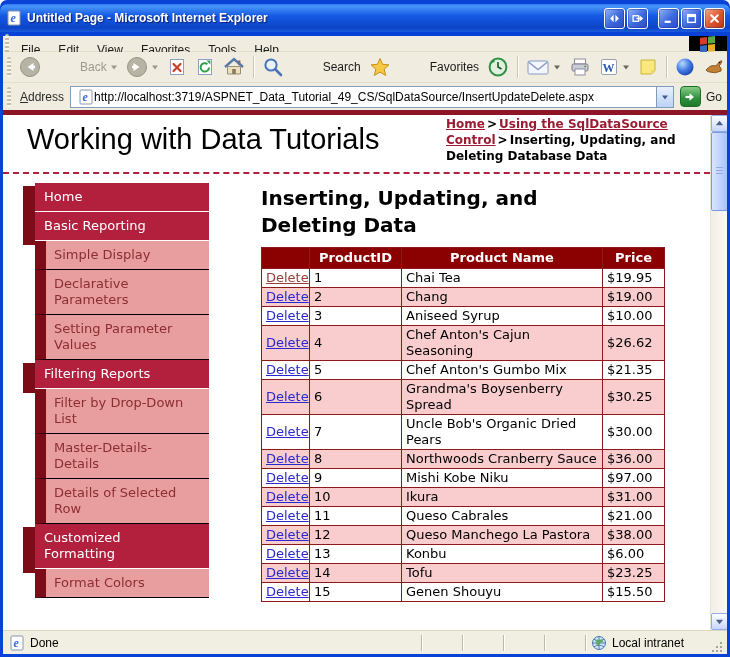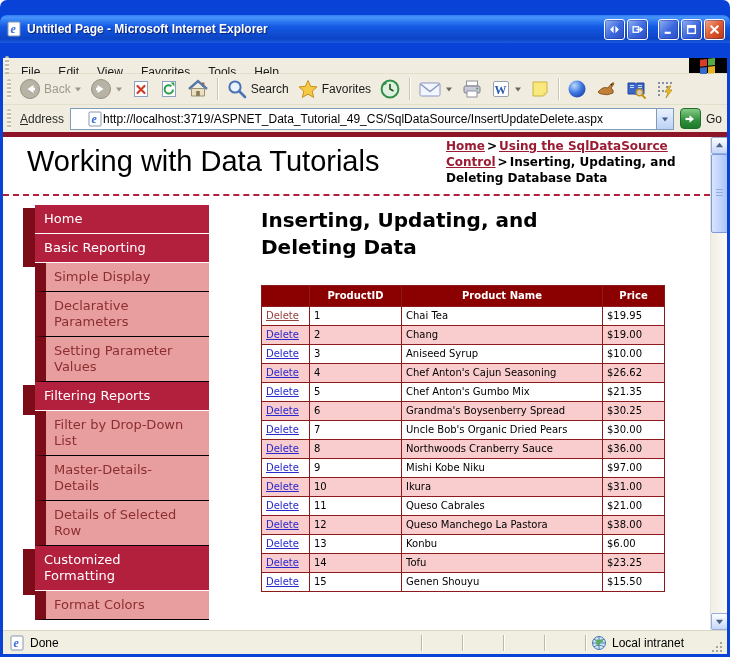--- a/index.html
+++ b/index.html
@@ -2,21 +2,21 @@
 <html><head>
 <meta charset="utf-8">
 <style>
   * { box-sizing: border-box; margin: 0; padding: 0; }
   html,body { width:730px; height:657px; overflow:hidden; font-family:"Liberation Sans",sans-serif; }
 
   .window { width:730px; height:657px; background:#0842D6; padding:0 3px 3px;
             display:flex; flex-direction:column; border-radius:7px 7px 0 0; }
 
   
-  .titlebar { height:28px; margin:15px -3px; padding:0 5px 0 6px; display:flex; align-items:center; gap:5px;
+  .titlebar { height:28px; margin:4px -3px; padding:0 5px 0 6px; display:flex; align-items:center; gap:5px;
               border-radius:7px 7px 0 0;
               background:linear-gradient(180deg,#2D7CF0 0%,#4795FB 8%,#1459E4 42%,#0C44C6 85%,#1A5CDD 100%); }
   .tb-title { flex:1; font-size:12px; font-weight:bold; color:#FFF;
               text-shadow:1px 1px 1px rgba(8,30,110,.95); white-space:nowrap; overflow:hidden; }
   .tb-buttons { display:flex; gap:2px; align-items:center; }
   .tbtn { width:21px; height:21px; border:1px solid #FFF; border-radius:3px;
           background:linear-gradient(135deg,#93B4F5 0%,#3E6ADF 52%,#2A4CC2 100%);
           display:flex; align-items:center; justify-content:center;
           box-shadow:inset 0 0 0 1px rgba(18,40,140,.35); }
   .tbtn.minimize { margin-left:8px; }
@@ -24,29 +24,29 @@
 
   
   .menubar { height:16px; background:#F0EDE0; border-bottom:1px solid #E2DFCB; display:flex; align-items:stretch; }
   .menu-item { padding:7px 9px 0; font-size:12px; color:#1A1A1A; cursor:default; }
   .flex-sp { flex:1; }
   .winlogo { width:38px; background:#000; display:flex; align-items:center; justify-content:center; }
 
   .toolbar { height:31px; background:#F0EDE0; border-bottom:1px solid #E2DFCB;
              display:flex; align-items:center; gap:2px; padding:0 2px; }
   .tb-btn { display:flex; align-items:center; gap:3px; padding:2px 3px; border-radius:3px; }
-  .tb-label { font-size:12px; color:#1A1A1A; }
+  .tb-label { font-size:12px; color:#1A1A1A;margin-left:36px; }
   .tb-btn.disabled .tb-label { color:#9C998B; }
   .tsep { width:1px; height:22px; background:#C9C6B2; box-shadow:1px 0 0 #FFF; margin:0 3px; flex:none; }
   .grip { width:4px; height:20px; align-self:center; margin:0 3px 0 2px; flex:none; border-radius:2px;
           background:repeating-linear-gradient(180deg,#C2BEA8 0 2px,#F8F6EC 2px 4px); }
 
   .addressbar { height:27px; background:#F0EDE0; display:flex; align-items:center; gap:6px; padding:0 5px 0 2px; }
   .addr-label { font-size:12px; color:#2A2A2A; }
-  .addr-box { flex:1; height:22px; background:#FFF; border:1px solid #7F9DB9; display:flex; align-items:center; padding-left:16px; }
+  .addr-box { flex:1; height:22px; background:#FFF; border:1px solid #7F9DB9; display:flex; align-items:center; padding-left:7px; }
   .addr-box input { flex:1; border:0; outline:none; height:18px; font:12px "Liberation Sans",sans-serif; color:#000; background:transparent; }
   .addr-drop { width:17px; height:20px; border-left:1px solid #7F9DB9;
                background:linear-gradient(180deg,#EAF1FD,#BCD2F6); display:flex; align-items:center; justify-content:center; }
   .go-btn { display:flex; align-items:center; gap:5px; }
   .go-icon { width:21px; height:21px; border-radius:4px; border:1px solid #1E6E28;
              background:linear-gradient(180deg,#86CC86 0%,#2F8F3C 60%,#1F7A2C 100%);
              display:flex; align-items:center; justify-content:center; }
   .go-label { font-size:12px; color:#1A1A1A; }
 
   
@@ -69,21 +69,21 @@
   .side-item.section { position:relative; margin-left:12px; margin-bottom:1px;
                        background:#B2203E; color:#FFF; padding:6px 38px 6px 9px; }
   .side-item.section::before { content:""; position:absolute; left:-12px; top:3px; width:12px;
                                height:calc(100% + 2px); background:#7C0D18; }
   .side-item.sub { margin-left:12px; border-left:11px solid #7C0D18; border-bottom:1px solid #000000;
                    background:#E89E9E; color:#8C2E31; padding:6px 14px 6px 8px; }
 
   .main { flex:1; margin-left:52px; font-family:"DejaVu Sans",sans-serif; }
   .main h1 { font-size:20px; line-height:27px; font-weight:bold; color:#000; max-width:335px; margin-top:2px; }
 
-  table.grid { margin-top:24px; border-collapse:collapse; table-layout:fixed; width:403px; font-size:10px; }
+  table.grid { margin-top:8px; border-collapse:collapse; table-layout:fixed; width:403px; font-size:13px; }
   .grid th, .grid td { border:1px solid #8B1A1A; padding:1px 4px; line-height:16px; text-align:left; }
   .grid thead th { background:#8B0000; color:#FFF; text-align:center; font-weight:bold; padding:2px 4px; }
   .grid tr.alt { background:#F9CCCE; }
   .grid a.del { color:#2828CC; text-decoration:underline; cursor:pointer; }
   .grid a.del.visited { color:#96403E; }
 
   
   .vscroll { position:absolute; top:5px; right:0; bottom:0; width:17px;
              background:linear-gradient(90deg,#F0EEE5,#FBFAF6); border-left:1px solid #E6E4D8; }
   .sb-btn { position:absolute; left:0; width:17px; height:17px; border:1px solid #93AEDC; border-radius:2px;

